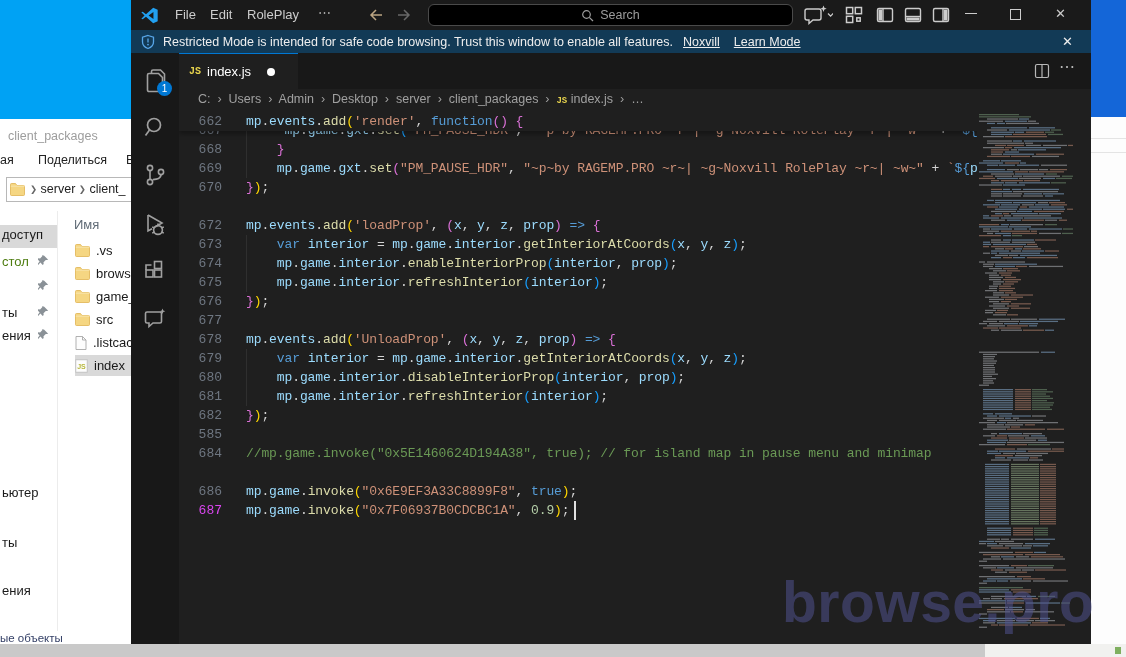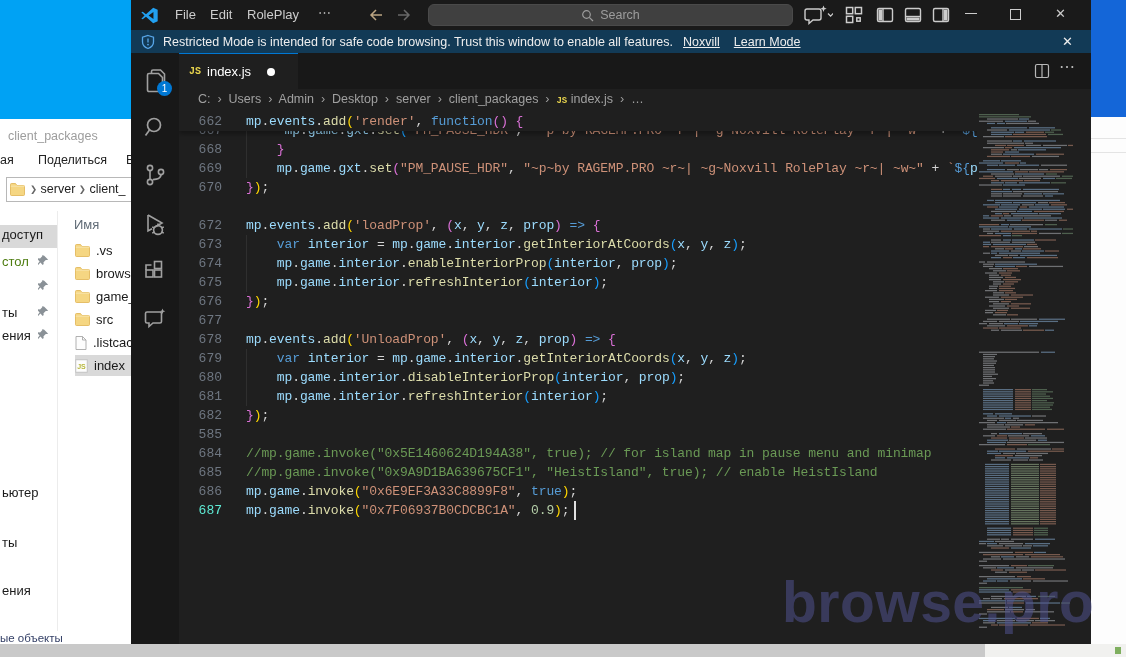--- a/index.html
+++ b/index.html
@@ -1,20 +1,20 @@
 <!DOCTYPE html>
 <html><head><meta charset="utf-8"><style>
 * { margin:0; padding:0; box-sizing:border-box; }
 body { width:1126px; height:657px; overflow:hidden; position:relative;
   font-family:"Liberation Sans",sans-serif; background:#fff; }
 .abs { position:absolute; }
 i { font-style:normal; }
 .crow { position:absolute; left:0; width:100%; height:19px; line-height:19px; white-space:pre; }
 .ln { position:absolute; left:0; width:43px; text-align:right; color:#6e7681; font-family:"Liberation Mono",monospace; font-size:13px; }
-.lncur { color:#5eead4; }
+.lncur { color:#d946ef; }
 .ctext { position:absolute; left:67px; font-family:"Liberation Mono",monospace; font-size:13px; color:#d4d4d4; letter-spacing:-0.1px; }
 .mitem { color:#cccccc; font-size:13px; }
 </style></head><body>
 
 <div class="abs" style="left:0;top:0;width:131px;height:119px;background:#00a2f4"></div>
 <div class="abs" style="left:1091px;top:0;width:35px;height:117px;background:#1466d8"></div>
 <div class="abs" style="left:1091px;top:117px;width:35px;height:527px;background:#fdfdfd"></div>
 <div class="abs" style="left:1091px;top:138px;width:35px;height:1px;background:#e4e4e4"></div>
 <div class="abs" style="left:1091px;top:152px;width:35px;height:1px;background:#e4e4e4"></div>
 
@@ -180,21 +180,21 @@
     <div class="abs" style="left:238px;top:8px"><svg width="15" height="14" viewBox="0 0 15 14">
           <g fill="none" stroke="#bca583" stroke-width="1.5">
             <path d="M13 7 H2.5 M7 2 L2 7 l5 5"></path>
           </g>
         </svg></div>
     <div class="abs" style="left:265px;top:8px"><svg width="15" height="14" viewBox="0 0 15 14">
           <g fill="none" stroke="#686868" stroke-width="1.5">
             <path d="M2 7 H12.5 M8 2 l5 5 -5 5"></path>
           </g>
         </svg></div>
-    <div class="abs" style="left:297px;top:4px;width:365px;height:22px;background:#404040;border:1px solid #4a4a4a;border-radius:6px;display:flex;align-items:center;justify-content:center;color:#9d9d9d;font-size:12.5px">
+    <div class="abs" style="left:297px;top:4px;width:365px;height:22px;background:#000000;border:1px solid #4a4a4a;border-radius:6px;display:flex;align-items:center;justify-content:center;color:#9d9d9d;font-size:12.5px">
       <svg width="13" height="13" viewBox="0 0 13 13" style="margin-right:6px">
           <g fill="none" stroke="#9d9d9d" stroke-width="1.2">
             <circle cx="5.5" cy="5.5" r="3.8"></circle>
             <path d="M8.3 8.3 L12 12"></path>
           </g>
         </svg>Search</div>
     <div class="abs" style="left:672px;top:4px"><svg width="30" height="22" viewBox="0 0 30 22">
           <g fill="none" stroke="#cccccc" stroke-width="1.4">
             <path d="M4 5 h12 a2 2 0 0 1 2 2 v7 a2 2 0 0 1 -2 2 h-6 l-4 3.5 v-3.5 h-2 a2 2 0 0 1 -2 -2 v-7 a2 2 0 0 1 2 -2 Z"></path>
             <path d="M20.5 1.5 l0.9 2.3 2.3 0.9 -2.3 0.9 -0.9 2.3 -0.9 -2.3 -2.3 -0.9 2.3 -0.9 Z" fill="#cccccc" stroke="none"></path>
@@ -280,21 +280,20 @@
 <div class="crow" style="top:161px"><span class="ln">675</span><span class="ctext"><i style="color:#D4D4D4">&nbsp;&nbsp;&nbsp;&nbsp;</i><i style="color:#9CDCFE">mp</i><i style="color:#D4D4D4">.</i><i style="color:#9CDCFE">game</i><i style="color:#D4D4D4">.</i><i style="color:#9CDCFE">interior</i><i style="color:#D4D4D4">.</i><i style="color:#DCDCAA">refreshInterior</i><i style="color:#179FFF">(</i><i style="color:#9CDCFE">interior</i><i style="color:#179FFF">)</i><i style="color:#D4D4D4">;</i></span></div>
 <div class="crow" style="top:180px"><span class="ln">676</span><span class="ctext"><i style="color:#DA70D6">}</i><i style="color:#FFD700">)</i><i style="color:#D4D4D4">;</i></span></div>
 <div class="crow" style="top:199px"><span class="ln">677</span><span class="ctext"></span></div>
 <div class="crow" style="top:218px"><span class="ln">678</span><span class="ctext"><i style="color:#9CDCFE">mp</i><i style="color:#D4D4D4">.</i><i style="color:#9CDCFE">events</i><i style="color:#D4D4D4">.</i><i style="color:#DCDCAA">add</i><i style="color:#FFD700">(</i><i style="color:#CE9178">'UnloadProp'</i><i style="color:#D4D4D4">,&nbsp;</i><i style="color:#DA70D6">(</i><i style="color:#9CDCFE">x</i><i style="color:#D4D4D4">,&nbsp;</i><i style="color:#9CDCFE">y</i><i style="color:#D4D4D4">,&nbsp;</i><i style="color:#9CDCFE">z</i><i style="color:#D4D4D4">,&nbsp;</i><i style="color:#9CDCFE">prop</i><i style="color:#DA70D6">)</i><i style="color:#D4D4D4">&nbsp;</i><i style="color:#569CD6">=&gt;</i><i style="color:#D4D4D4">&nbsp;</i><i style="color:#DA70D6">{</i></span></div>
 <div class="crow" style="top:237px"><span class="ln">679</span><span class="ctext"><i style="color:#D4D4D4">&nbsp;&nbsp;&nbsp;&nbsp;</i><i style="color:#569CD6">var</i><i style="color:#D4D4D4">&nbsp;</i><i style="color:#9CDCFE">interior</i><i style="color:#D4D4D4">&nbsp;=&nbsp;</i><i style="color:#9CDCFE">mp</i><i style="color:#D4D4D4">.</i><i style="color:#9CDCFE">game</i><i style="color:#D4D4D4">.</i><i style="color:#9CDCFE">interior</i><i style="color:#D4D4D4">.</i><i style="color:#DCDCAA">getInteriorAtCoords</i><i style="color:#179FFF">(</i><i style="color:#9CDCFE">x</i><i style="color:#D4D4D4">,&nbsp;</i><i style="color:#9CDCFE">y</i><i style="color:#D4D4D4">,&nbsp;</i><i style="color:#9CDCFE">z</i><i style="color:#179FFF">)</i><i style="color:#D4D4D4">;</i></span></div>
 <div class="crow" style="top:256px"><span class="ln">680</span><span class="ctext"><i style="color:#D4D4D4">&nbsp;&nbsp;&nbsp;&nbsp;</i><i style="color:#9CDCFE">mp</i><i style="color:#D4D4D4">.</i><i style="color:#9CDCFE">game</i><i style="color:#D4D4D4">.</i><i style="color:#9CDCFE">interior</i><i style="color:#D4D4D4">.</i><i style="color:#DCDCAA">disableInteriorProp</i><i style="color:#179FFF">(</i><i style="color:#9CDCFE">interior</i><i style="color:#D4D4D4">,&nbsp;</i><i style="color:#9CDCFE">prop</i><i style="color:#179FFF">)</i><i style="color:#D4D4D4">;</i></span></div>
 <div class="crow" style="top:275px"><span class="ln">681</span><span class="ctext"><i style="color:#D4D4D4">&nbsp;&nbsp;&nbsp;&nbsp;</i><i style="color:#9CDCFE">mp</i><i style="color:#D4D4D4">.</i><i style="color:#9CDCFE">game</i><i style="color:#D4D4D4">.</i><i style="color:#9CDCFE">interior</i><i style="color:#D4D4D4">.</i><i style="color:#DCDCAA">refreshInterior</i><i style="color:#179FFF">(</i><i style="color:#9CDCFE">interior</i><i style="color:#179FFF">)</i><i style="color:#D4D4D4">;</i></span></div>
 <div class="crow" style="top:294px"><span class="ln">682</span><span class="ctext"><i style="color:#DA70D6">}</i><i style="color:#FFD700">)</i><i style="color:#D4D4D4">;</i></span></div>
 <div class="crow" style="top:313px"><span class="ln">585</span><span class="ctext"></span></div>
 <div class="crow" style="top:332px"><span class="ln">684</span><span class="ctext"><i style="color:#6A9955">//mp.game.invoke("0x5E1460624D194A38",&nbsp;true);&nbsp;//&nbsp;for&nbsp;island&nbsp;map&nbsp;in&nbsp;pause&nbsp;menu&nbsp;and&nbsp;minimap</i></span></div>
-<div class="crow" style="top:351px"><span class="ln">685</span><span class="ctext"><i style="color:#6A9955">//mp.game.invoke("0x9A9D1BA639675CF1",&nbsp;"HeistIsland",&nbsp;true);&nbsp;//&nbsp;enable&nbsp;HeistIsland</i></span></div>
 <div class="crow" style="top:370px"><span class="ln">686</span><span class="ctext"><i style="color:#9CDCFE">mp</i><i style="color:#D4D4D4">.</i><i style="color:#9CDCFE">game</i><i style="color:#D4D4D4">.</i><i style="color:#DCDCAA">invoke</i><i style="color:#FFD700">(</i><i style="color:#CE9178">"0x6E9EF3A33C8899F8"</i><i style="color:#D4D4D4">,&nbsp;</i><i style="color:#569CD6">true</i><i style="color:#FFD700">)</i><i style="color:#D4D4D4">;</i></span></div>
 <div class="crow" style="top:389px"><span class="ln lncur">687</span><span class="ctext"><i style="color:#9CDCFE">mp</i><i style="color:#D4D4D4">.</i><i style="color:#9CDCFE">game</i><i style="color:#D4D4D4">.</i><i style="color:#DCDCAA">invoke</i><i style="color:#FFD700">(</i><i style="color:#CE9178">"0x7F06937B0CDCBC1A"</i><i style="color:#D4D4D4">,&nbsp;</i><i style="color:#B5CEA8">0.9</i><i style="color:#FFD700">)</i><i style="color:#D4D4D4">;</i></span></div>
 
     <div class="abs" style="left:67px;top:9px;width:1px;height:57px;background:#2f2f2f"></div>
     <div class="abs" style="left:67px;top:123px;width:1px;height:57px;background:#2f2f2f"></div>
     <div class="abs" style="left:67px;top:237px;width:1px;height:57px;background:#2f2f2f"></div>
 
     <div class="abs" style="left:0;top:0;width:100%;height:19px;background:#1f1f1f;box-shadow:0 3px 5px rgba(0,0,0,0.35)">
       <div class="crow" style="top:0"><span class="ln">662</span><span class="ctext"><i style="color:#9CDCFE">mp</i><i style="color:#D4D4D4">.</i><i style="color:#9CDCFE">events</i><i style="color:#D4D4D4">.</i><i style="color:#DCDCAA">add</i><i style="color:#FFD700">(</i><i style="color:#CE9178">'render'</i><i style="color:#D4D4D4">,&nbsp;</i><i style="color:#569CD6">function</i><i style="color:#DA70D6">(</i><i style="color:#DA70D6">)</i><i style="color:#D4D4D4">&nbsp;</i><i style="color:#DA70D6">{</i></span></div>
     </div>

